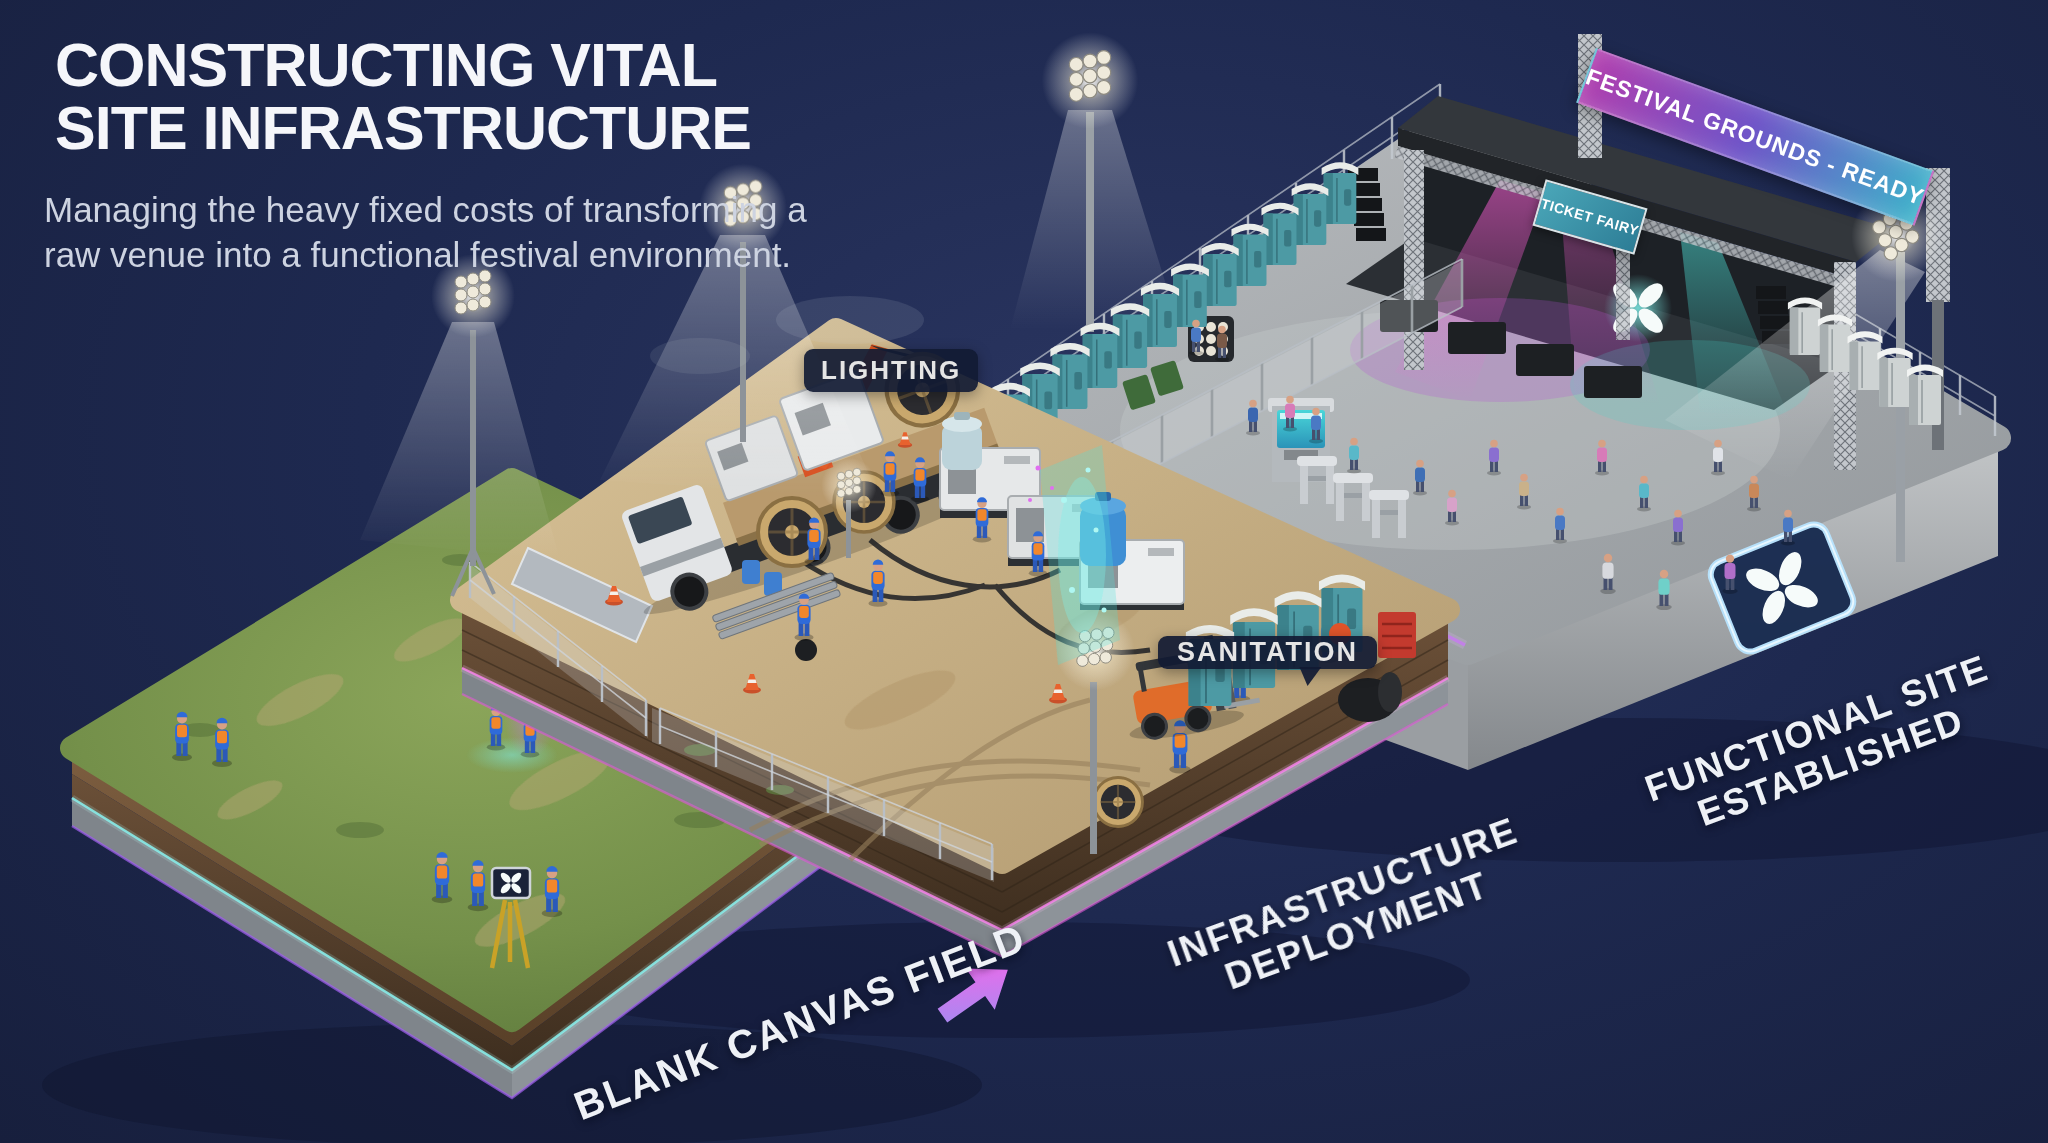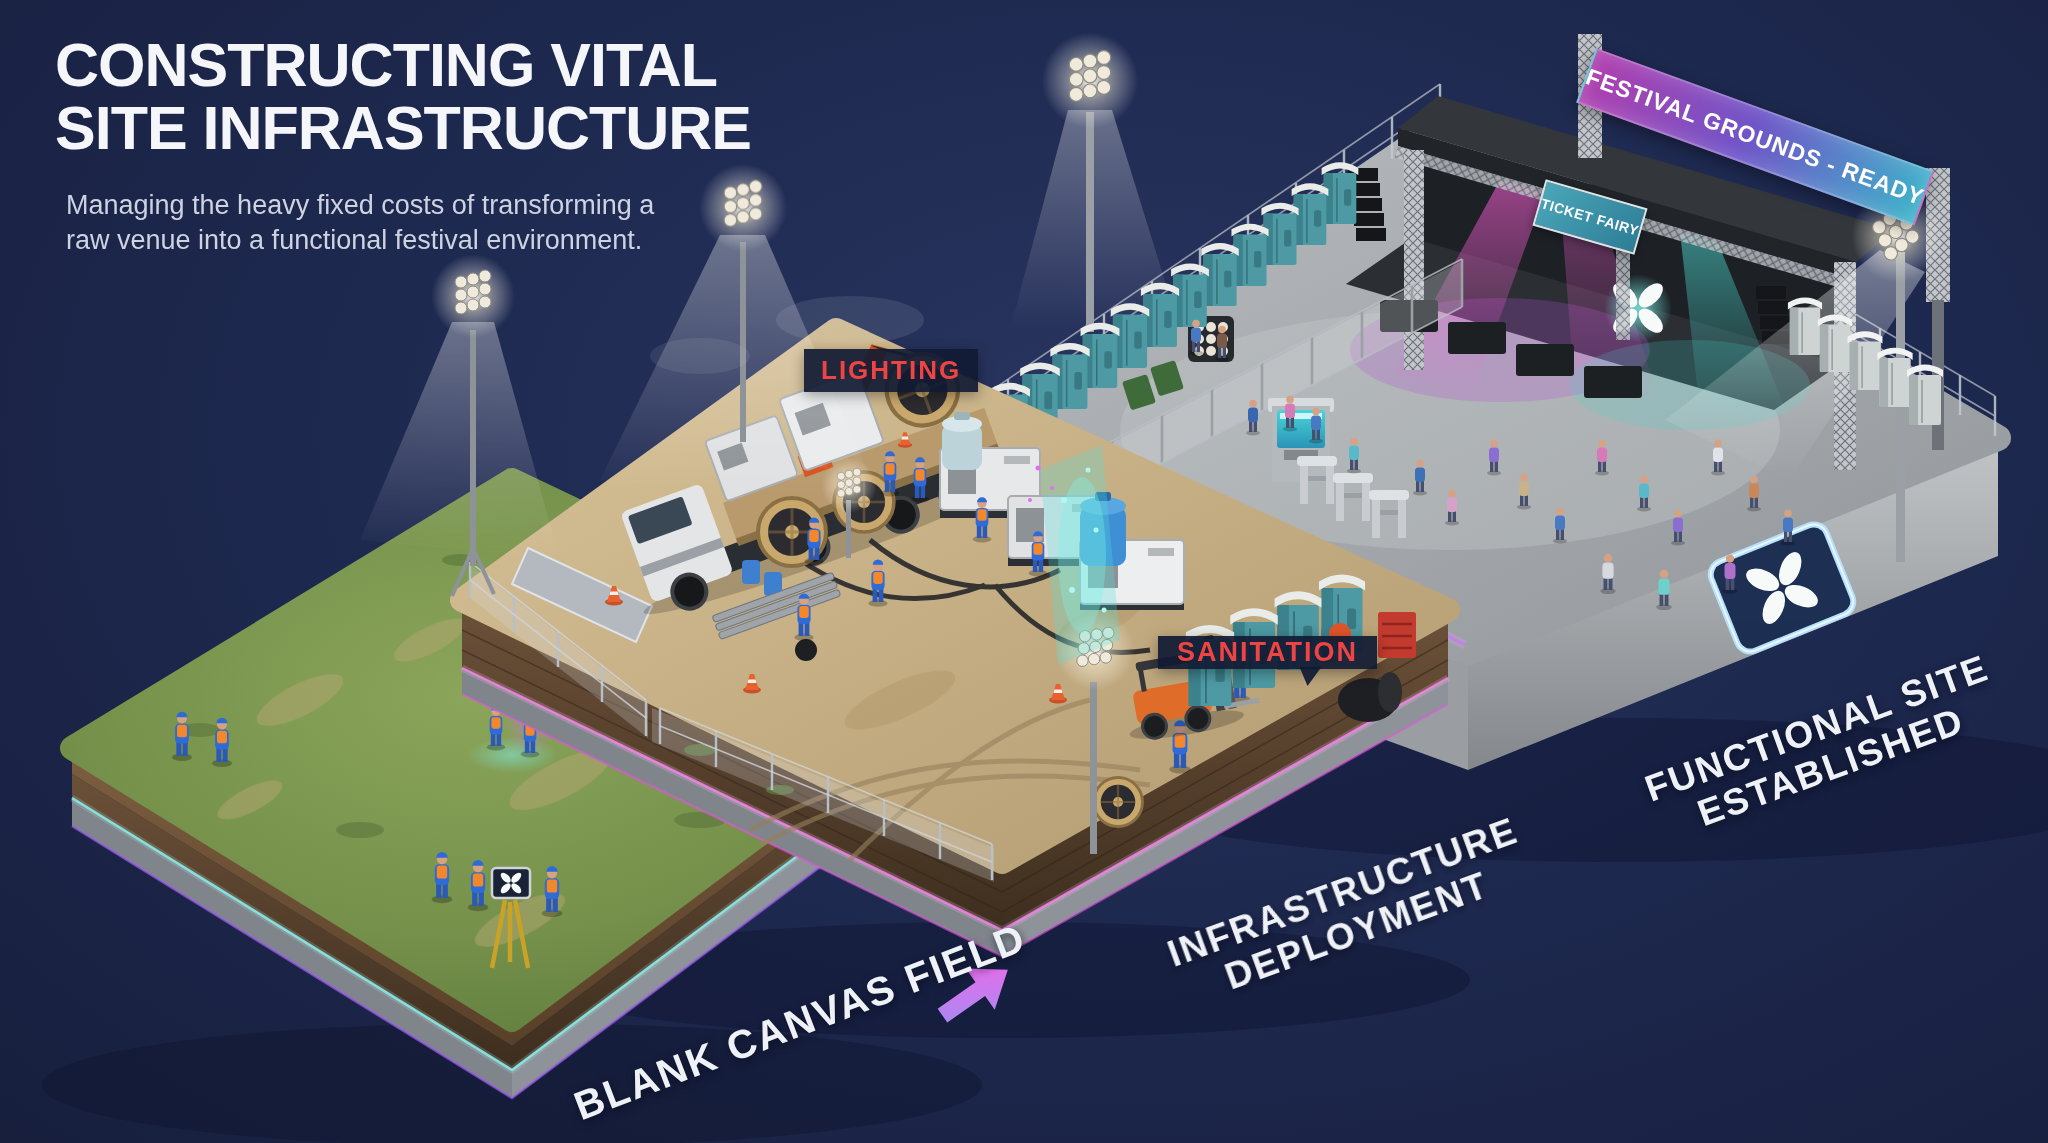--- a/index.html
+++ b/index.html
@@ -3,22 +3,22 @@
 <meta charset="utf-8">
 <style>
   html,body{margin:0;padding:0;background:#10172e;}
   #canvas{
     position:relative;width:2048px;height:1143px;overflow:hidden;
     background:radial-gradient(ellipse at 55% 38%, #2a3560 0%, #1e2950 48%, #171f3d 100%);
     font-family:"Liberation Sans",sans-serif;
   }
   #scene{position:absolute;left:0;top:0;}
   .title{position:absolute;left:55px;top:34px;font-size:61px;font-weight:bold;color:#f5f6fa;letter-spacing:-1px;line-height:1.03;white-space:nowrap;}
-  .subtitle{position:absolute;left:66px;top:188px;font-size:27px;color:#cdd3e1;line-height:1.28;white-space:nowrap;}
-  .badge{position:absolute;background:rgba(17,26,51,.92);color:#ef4444;font-weight:bold;white-space:nowrap;box-shadow:0 4px 14px rgba(0,0,0,.35);}
+  .subtitle{position:absolute;left:44px;top:188px;font-size:35px;color:#cdd3e1;line-height:1.28;white-space:nowrap;}
+  .badge{position:absolute;background:rgba(17,26,51,.92);color:#e5e5e5;font-weight:bold;white-space:nowrap;box-shadow:0 4px 14px rgba(0,0,0,.35);border-radius:9px;}
   #lighting-badge{left:804px;top:349px;font-size:26px;padding:6px 17px;letter-spacing:2px;}
   #sanitation-badge{left:1158px;top:636px;font-size:27px;padding:1px 19px;letter-spacing:2px;}
   #sanitation-badge::after{
     content:"";position:absolute;bottom:-17px;left:63%;width:0;height:0;
     border-style:solid;border-width:19px 7px 0 15px;border-color:rgba(17,26,51,.92) transparent transparent transparent;
     transform:skewX(-20deg);
   }
   .phase-label{position:absolute;color:#eef1f6;font-weight:bold;text-align:center;letter-spacing:2px;line-height:1.12;white-space:nowrap;text-shadow:0 3px 9px rgba(4,9,24,.6);}
   #phase1{left:800px;top:1022px;font-size:40px;transform:translate(-50%,-50%) rotate(-21deg);}
   #phase2{left:1350px;top:912px;font-size:37px;transform:translate(-50%,-50%) rotate(-20deg);}

